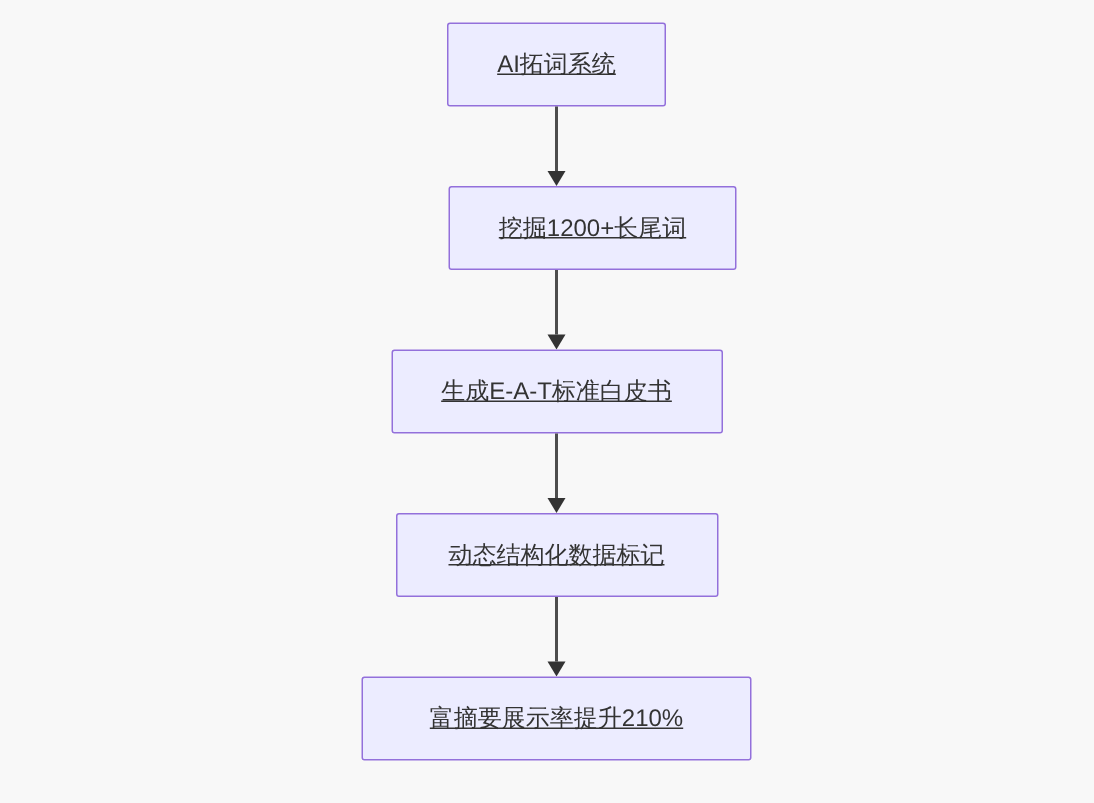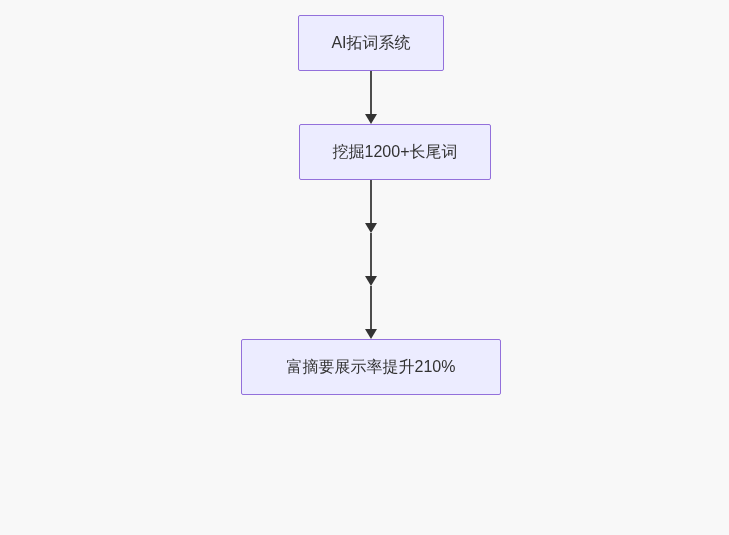--- a/index.html
+++ b/index.html
@@ -28,20 +28,21 @@
     height: 56px;
     background: #ECECFF;
     border: 1px solid #9370DB;
     border-radius: 2px;
     display: flex;
     align-items: center;
     justify-content: center;
     color: #333333;
     font-size: 16px;
     white-space: nowrap;
+    text-decoration: underline;
   }
   .node.n1 { width: 146px; }
   .node.n2 { width: 192px; margin-left: 48px; }
   .node.n3 { width: 221px; }
   .node.n4 { width: 215px; }
   .node.n5 { width: 260px; }
   .edge {
     display: flex;
     flex-direction: column;
     align-items: center;
@@ -76,26 +77,32 @@
 
   <div class="node n2">
     <span>挖掘1200+长尾词</span>
   </div>
 
   <div class="edge">
     <div class="line"></div>
     <div class="arrowhead"></div>
   </div>
 
+  <div class="node n3">
+    <span>生成E-A-T标准白皮书</span>
+  </div>
 
   <div class="edge">
     <div class="line"></div>
     <div class="arrowhead"></div>
   </div>
 
+  <div class="node n4">
+    <span>动态结构化数据标记</span>
+  </div>
 
   <div class="edge">
     <div class="line"></div>
     <div class="arrowhead"></div>
   </div>
 
   <div class="node n5">
     <span>富摘要展示率提升210%</span>
   </div>
 

